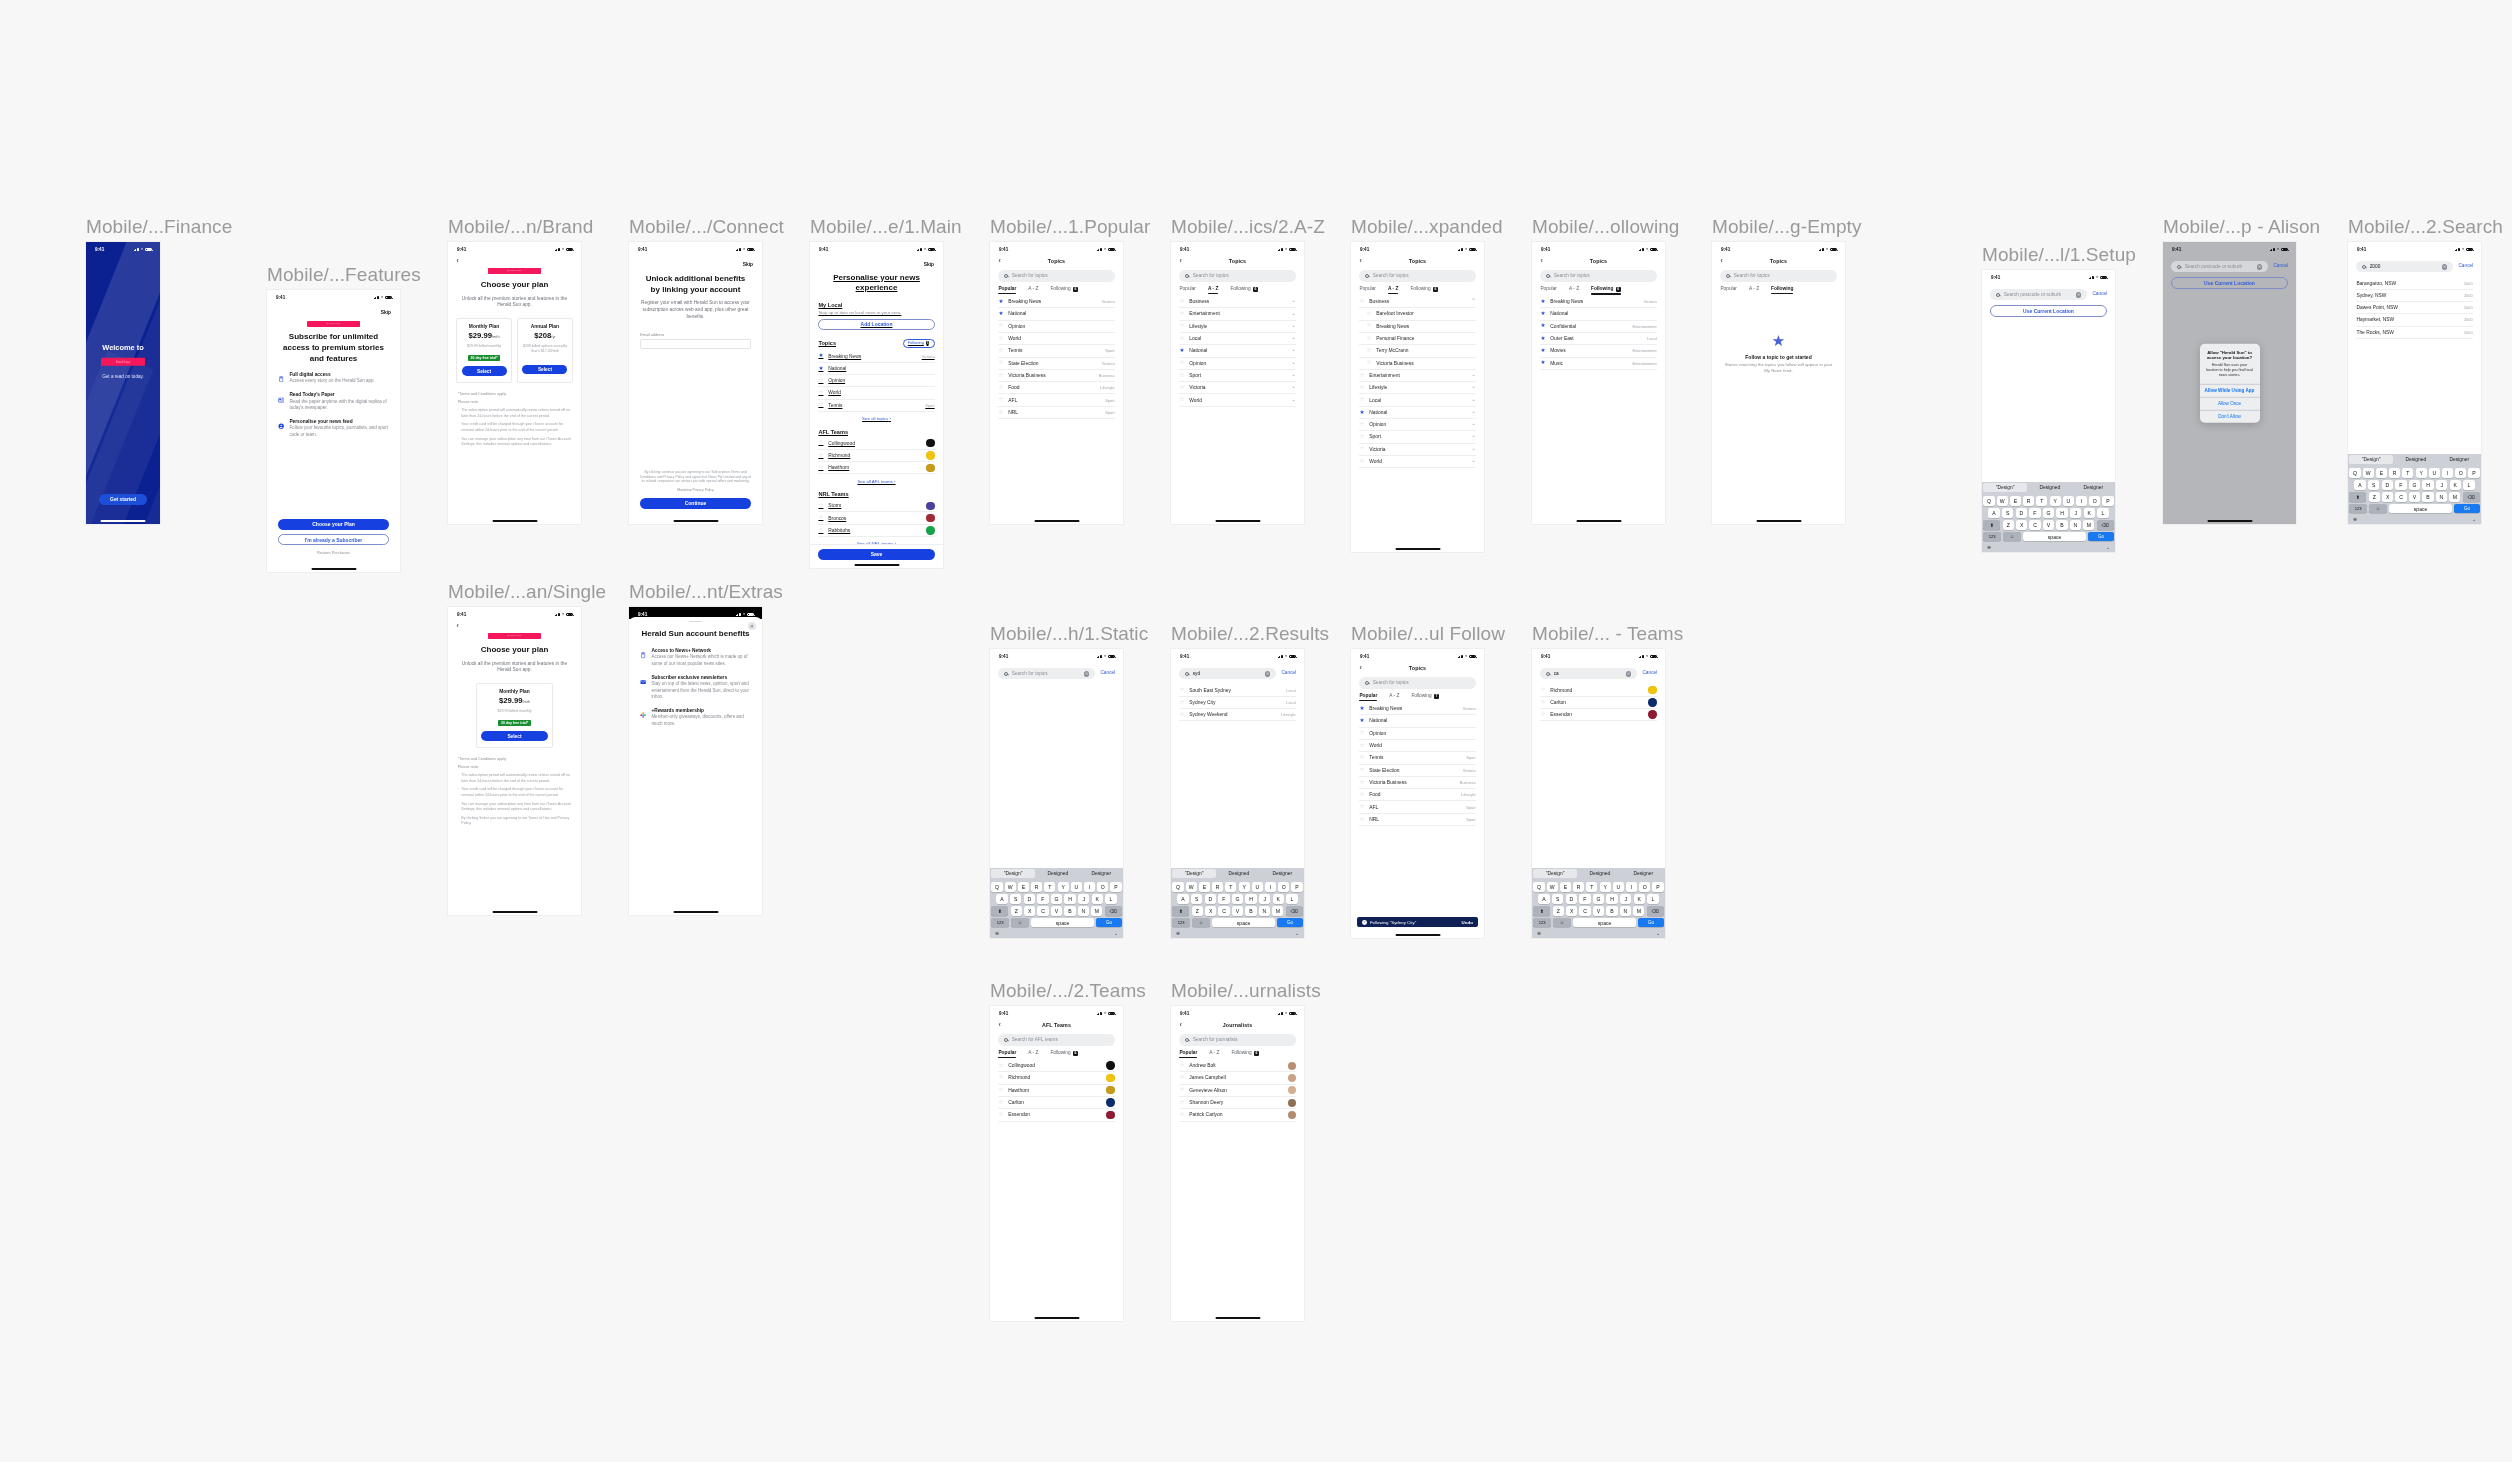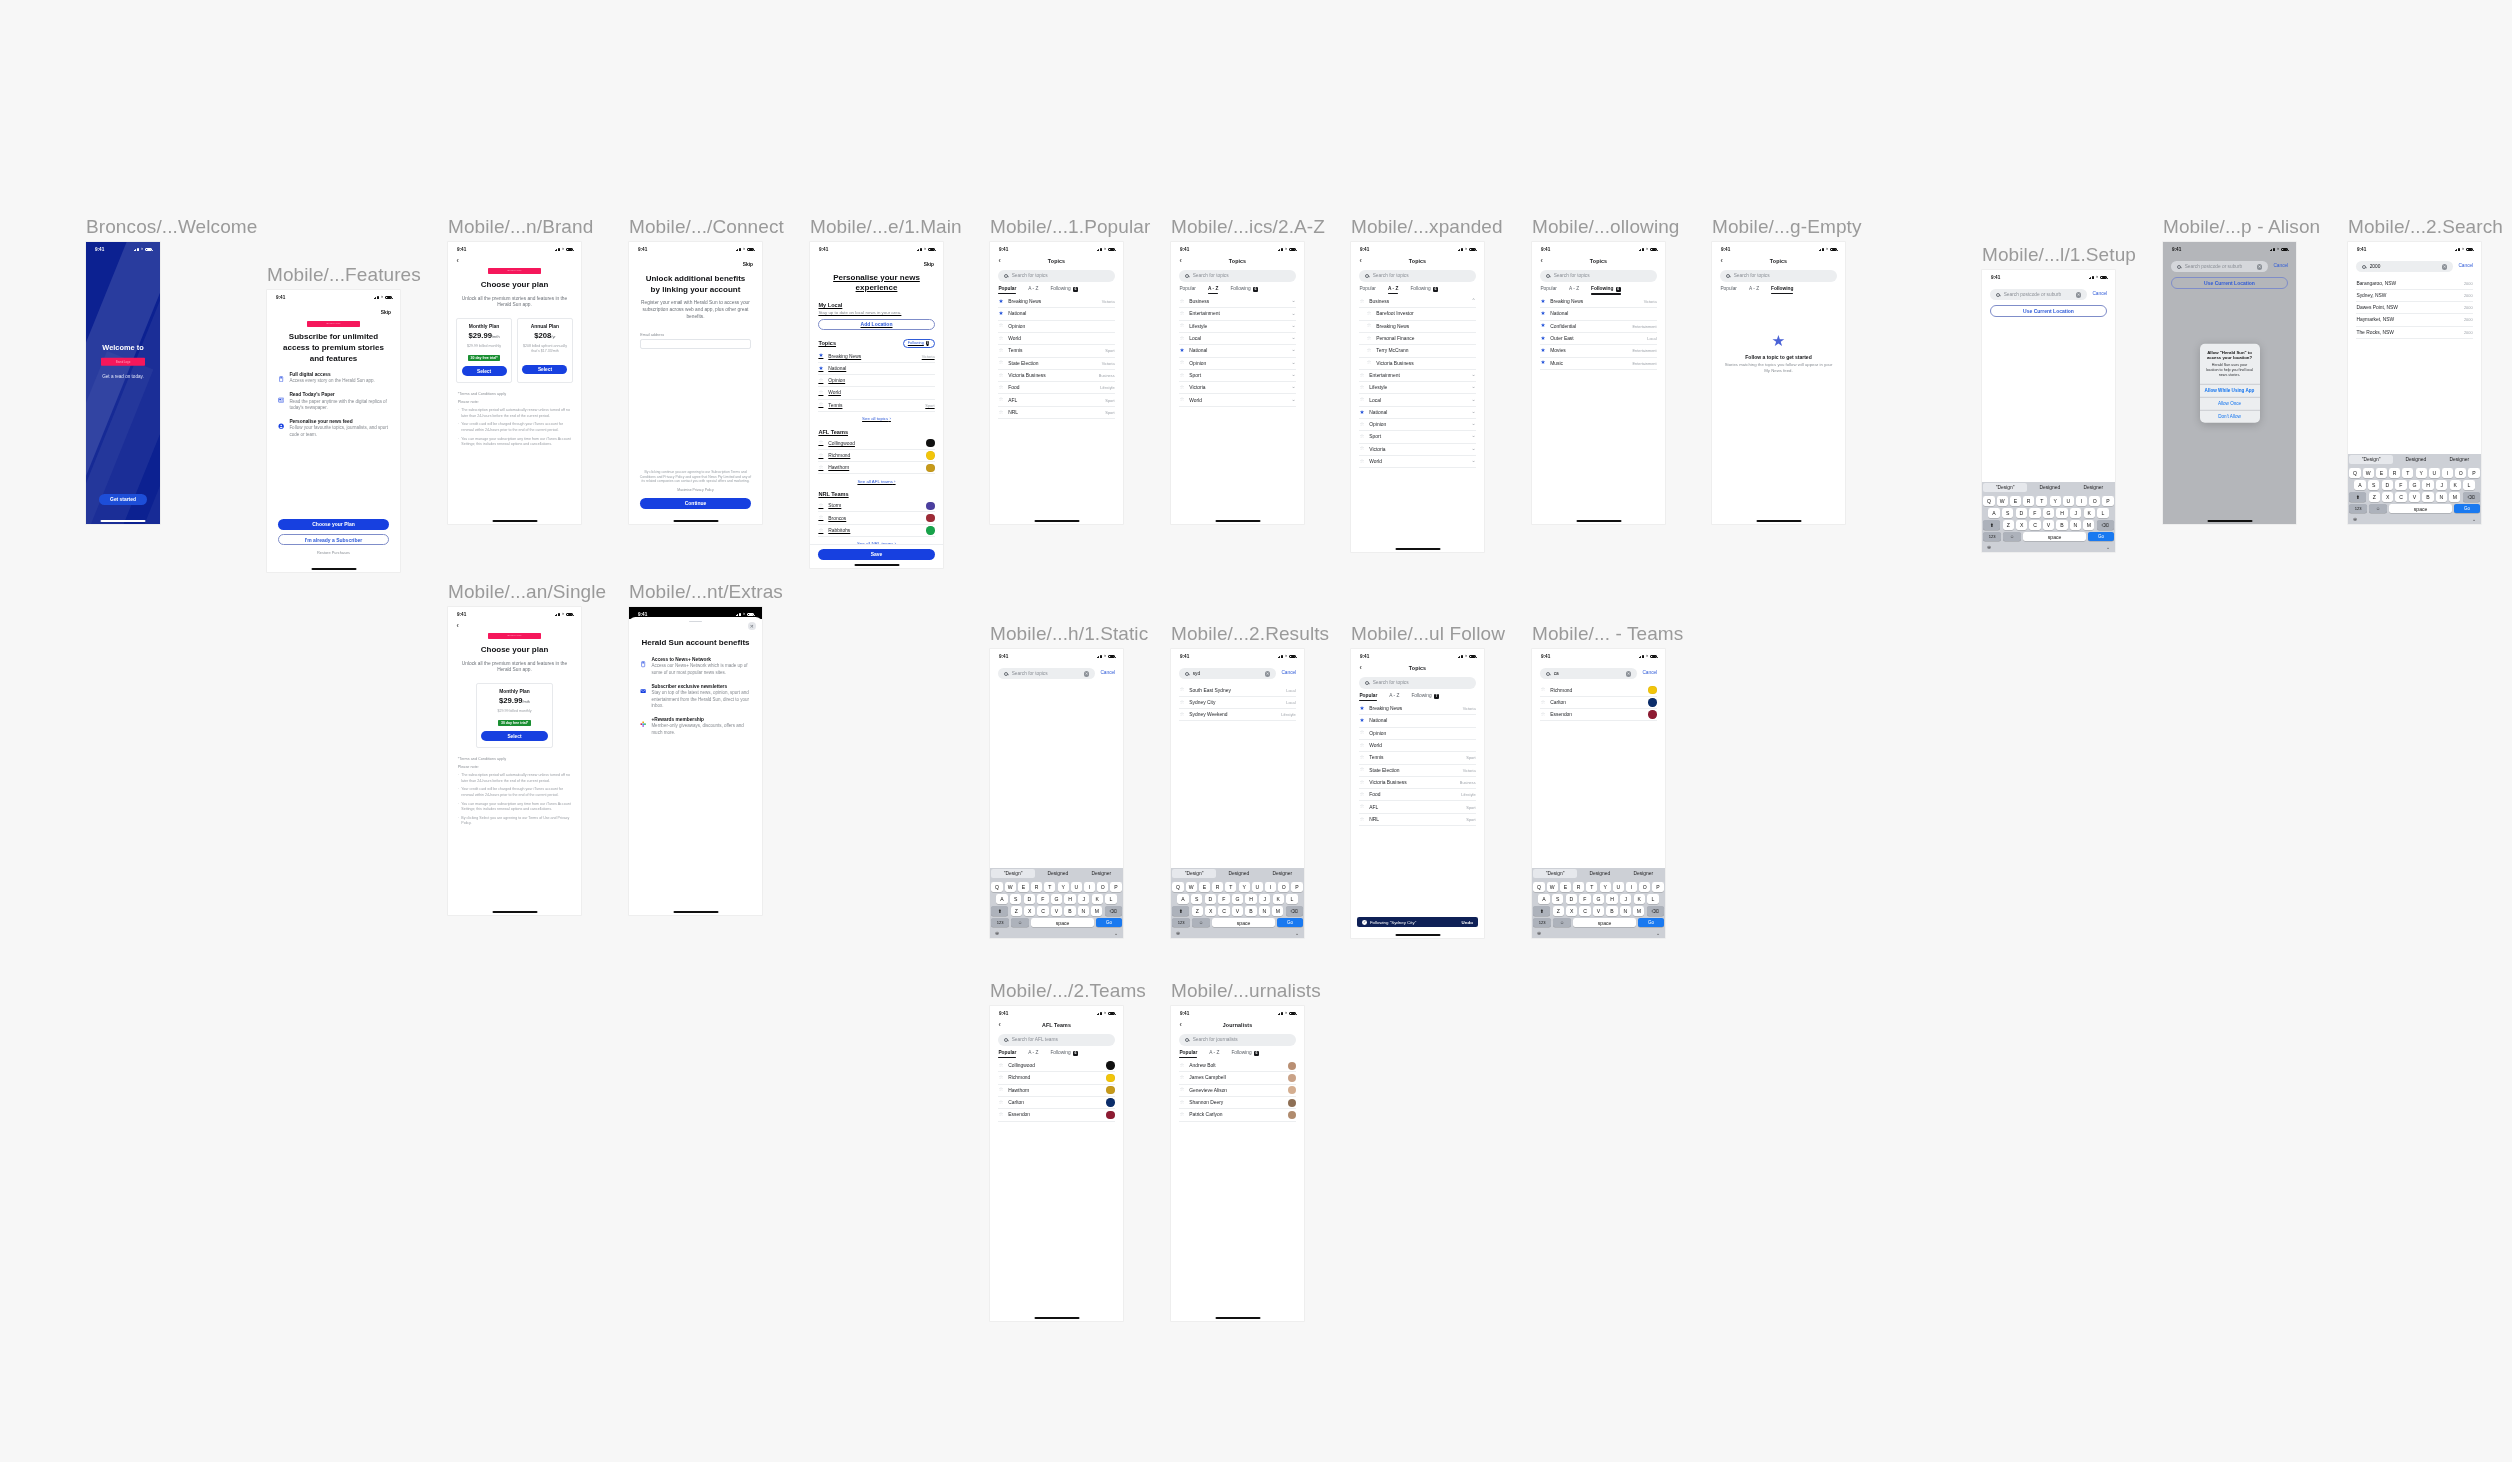--- a/index.html
+++ b/index.html
@@ -192,21 +192,21 @@
   .formlabel { font-size:3.8px; color:#8b9096; margin-bottom:2.1px;}
   .textinput { border:0.7px solid #e2e5e9; border-radius:2.1px; height:9.8px; background:#fff;}
   .legal { font-size:3.4px; color:#9aa0a6; text-align:center; line-height:1.45; padding:0 9px;}
 </style>
 </head>
 <body>
 
 <div class="canvas">
 
   <div class="frame" style="left:86px;top:217px;">
-    <div class="frame-title">Broncos/...Welcome</div>
+    <div class="frame-title">Mobile/...Finance</div>
     <div class="phone" style="width:74px;height:282px;">
       <div class="welcome">
         <div class="wstripe" style="left:-14px;"></div>
         <div class="wstripe" style="left:43px;opacity:.5;"></div>
         <div class="wstripe" style="left:-49px;opacity:.35;top:105px;"></div>
         <div class="wstripe" style="left:67px;opacity:.4;top:84px;"></div>
         <div class="statusbar dark">
           <span>9:41</span>
           <span class="sb-right">
             <span class="sig">
@@ -1152,21 +1152,21 @@
                 <i></i>
               </span>
               <span class="wifi">◗</span>
               <span class="batt"></span>
             </span>
         </div>
       </div>
       <div class="sheet">
         <div class="grabber"></div>
         <div class="sheet-x">✕</div>
-        <div class="body-pad" style="margin-top:16px;">
+        <div class="body-pad" style="margin-top:7px;">
           <h2 class="big">Herald Sun account benefits</h2>
           <div style="margin-top:8.4px;">
             <div class="feat">
               <span class="ico">
                 <svg viewBox="0 0 24 24" width="6.3" height="6.3">
                     <rect x="6" y="2" width="12" height="20" rx="2.5" fill="none" stroke="#1740e0" stroke-width="2"></rect>
                     <rect x="8.5" y="5" width="7" height="4" fill="#1740e0"></rect>
                   </svg>
               </span>
               <div>

